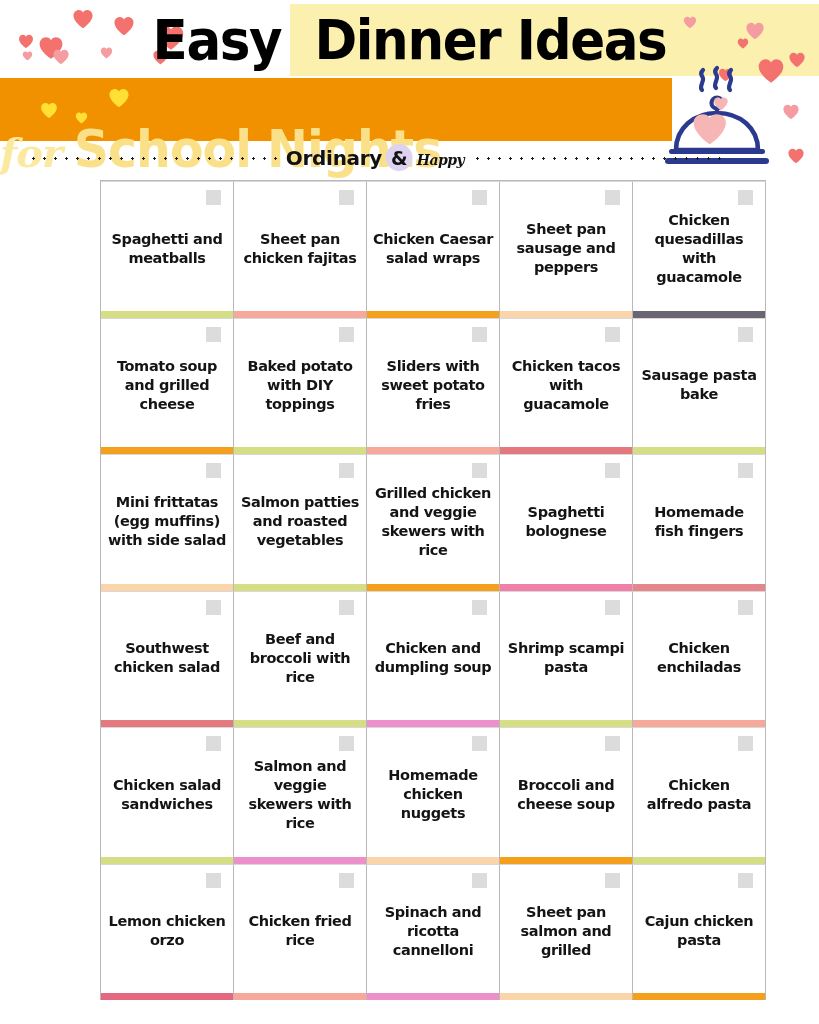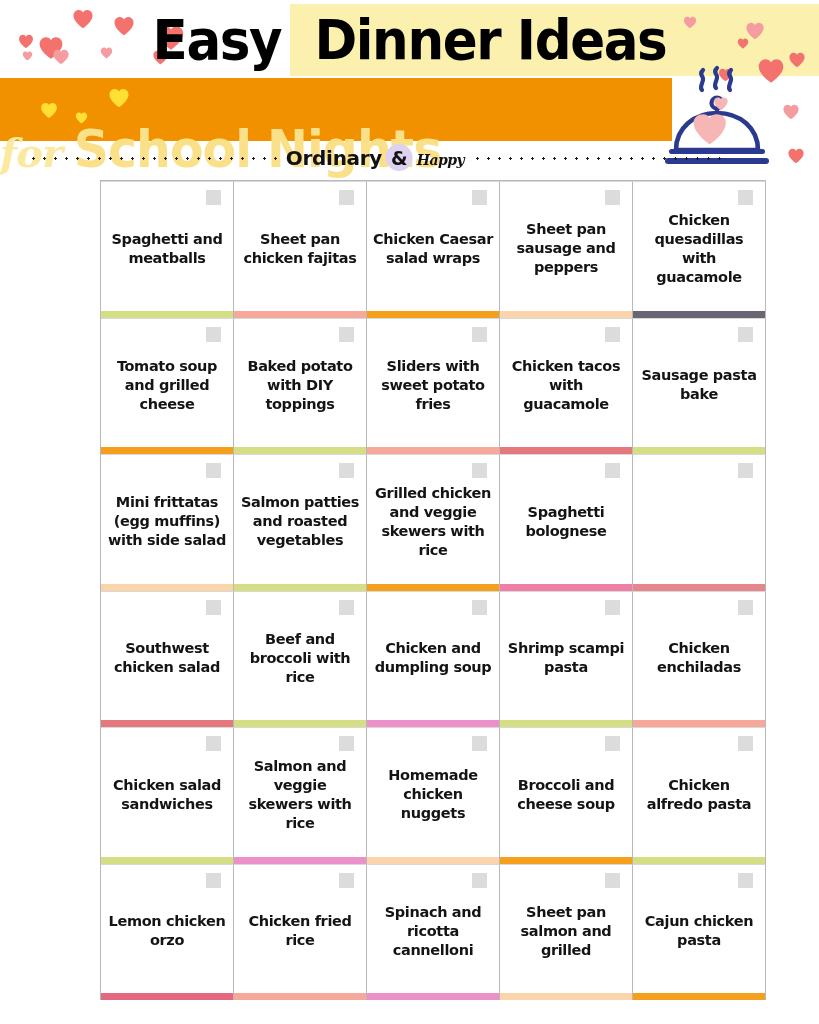--- a/index.html
+++ b/index.html
@@ -387,20 +387,21 @@
         <div class="cell-label">Grilled chicken and veggie skewers with rice</div>
         <div class="stripe" style="background: rgb(245, 160, 29);"></div>
       </div>
       <div class="cell">
         <div class="checkbox"></div>
         <div class="cell-label">Spaghetti bolognese</div>
         <div class="stripe" style="background: rgb(240, 127, 168);"></div>
       </div>
       <div class="cell">
         <div class="checkbox"></div>
+        <div class="cell-label">Homemade fish fingers</div>
         <div class="stripe" style="background: rgb(228, 134, 140);"></div>
       </div>
       <div class="cell">
         <div class="checkbox"></div>
         <div class="cell-label">Southwest chicken salad</div>
         <div class="stripe" style="background: rgb(228, 120, 127);"></div>
       </div>
       <div class="cell">
         <div class="checkbox"></div>
         <div class="cell-label">Beef and broccoli with rice</div>

